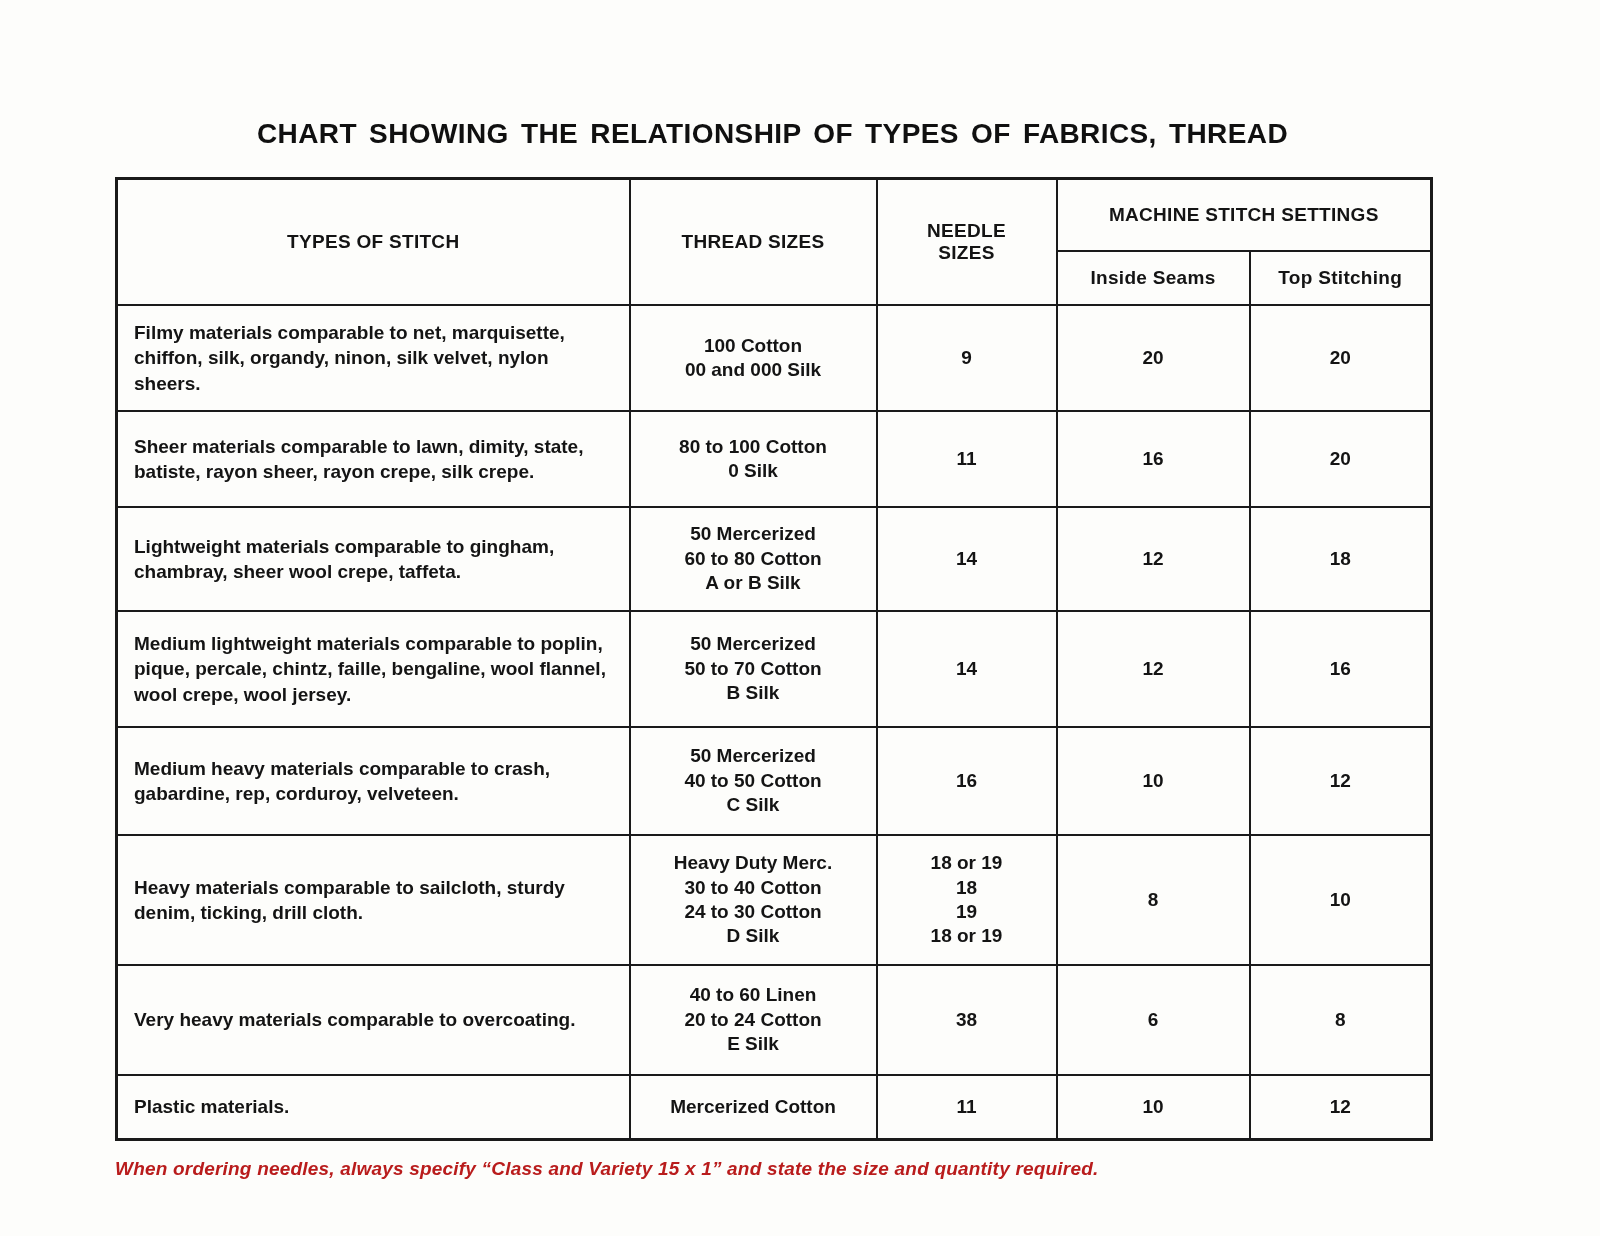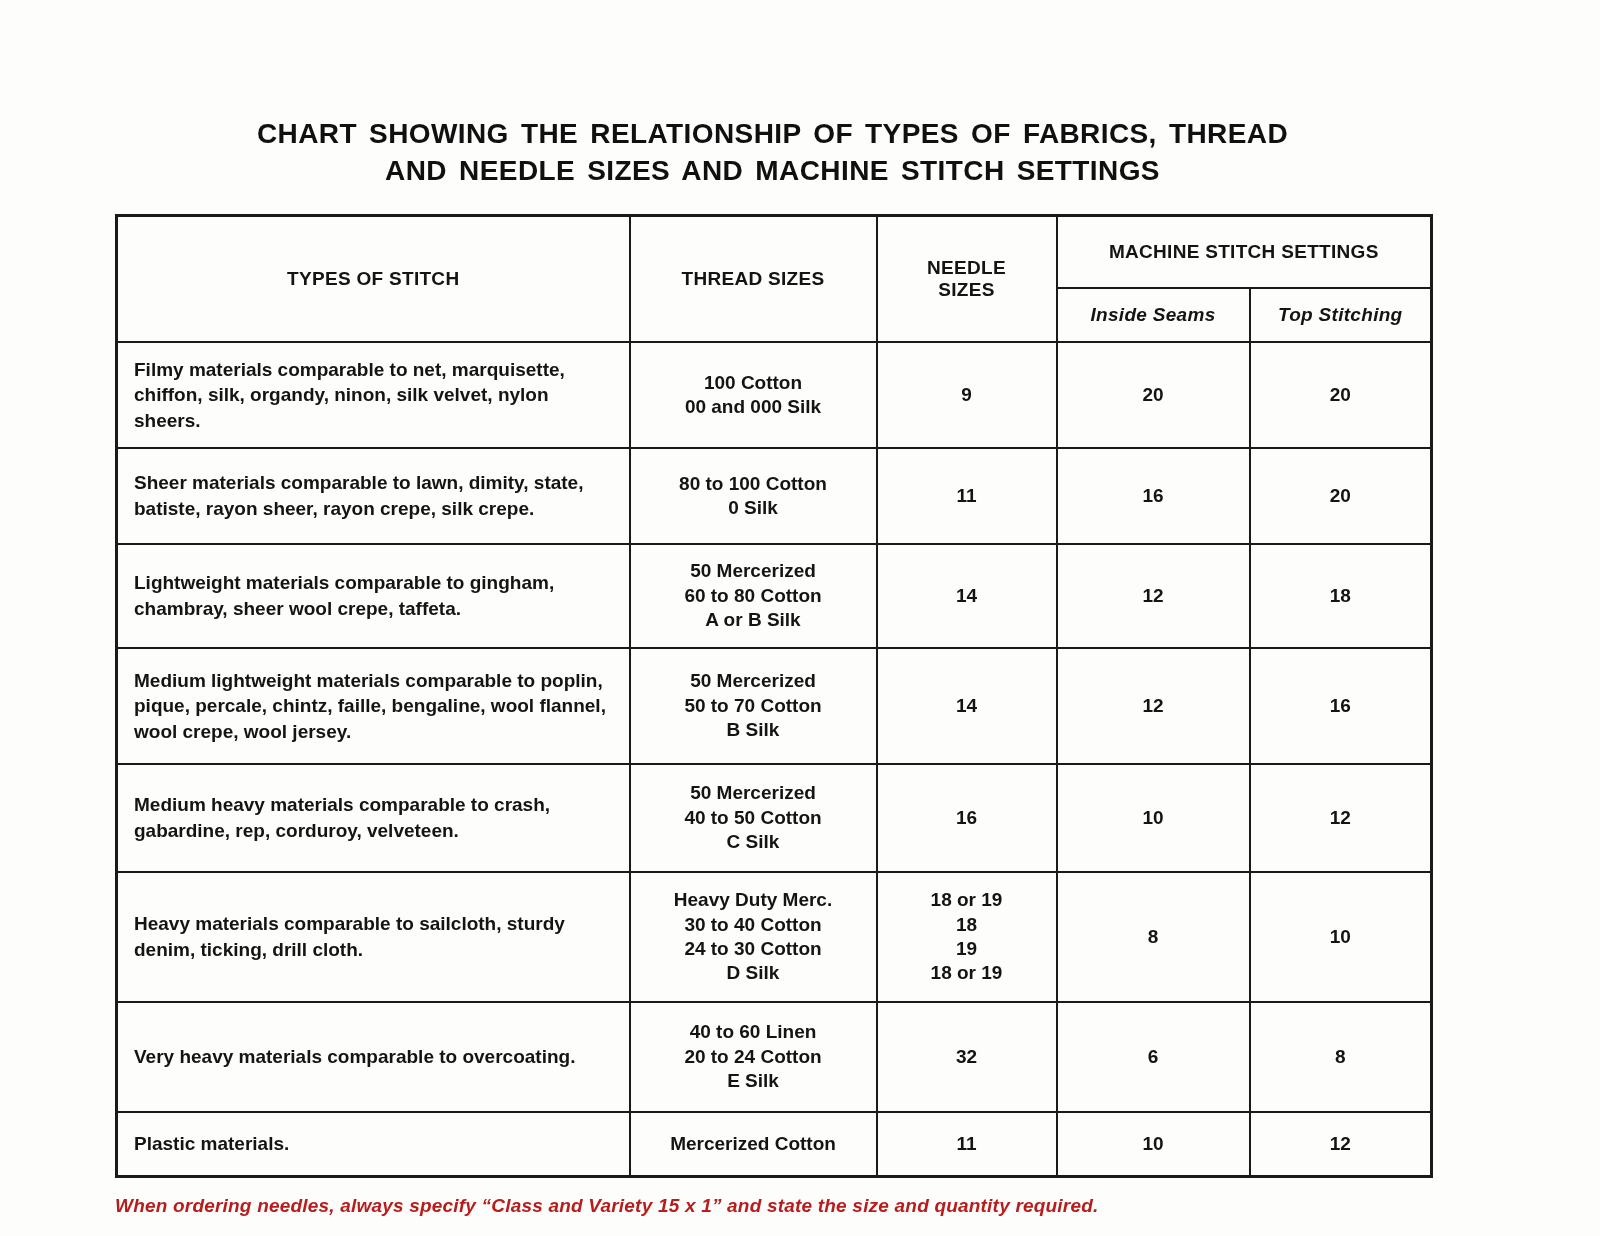--- a/index.html
+++ b/index.html
@@ -55,21 +55,20 @@
     padding: 6px 8px;
     white-space: pre-line;
     font-size: 19px;
     letter-spacing: 0.3px;
   }
   th.hdr-main {
     height: 58px;
   }
   th.hdr-sub {
     height: 40px;
-    font-style: italic;
     font-weight: bold;
   }
   td.fabric {
     text-align: left;
     padding: 10px 16px 10px 16px;
     line-height: 1.34;
   }
   td.center {
     text-align: center;
     white-space: pre-line;
@@ -98,21 +97,20 @@
   }
 </style>
 </head>
 <body>
 
 <div class="page">
   <div class="content">
 
     <div class="title">
       <div>CHART SHOWING THE RELATIONSHIP OF TYPES OF FABRICS, THREAD</div>
-      <div>AND NEEDLE SIZES AND MACHINE STITCH SETTINGS</div>
     </div>
 
     <table class="fabric-chart">
       <colgroup>
         <col style="width:513px">
         <col style="width:247px">
         <col style="width:180px">
         <col style="width:193px">
         <col style="width:182px">
       </colgroup>
@@ -184,21 +182,21 @@
 19
 18 or 19</td>
           <td class="center">8</td>
           <td class="center">10</td>
         </tr>
         <tr>
           <td class="fabric">Very heavy materials comparable to overcoating.</td>
           <td class="center">40 to 60 Linen
 20 to 24 Cotton
 E Silk</td>
-          <td class="center">32</td>
+          <td class="center">38</td>
           <td class="center">6</td>
           <td class="center">8</td>
         </tr>
         <tr>
           <td class="fabric">Plastic materials.</td>
           <td class="center">Mercerized Cotton</td>
           <td class="center">11</td>
           <td class="center">10</td>
           <td class="center">12</td>
         </tr>

